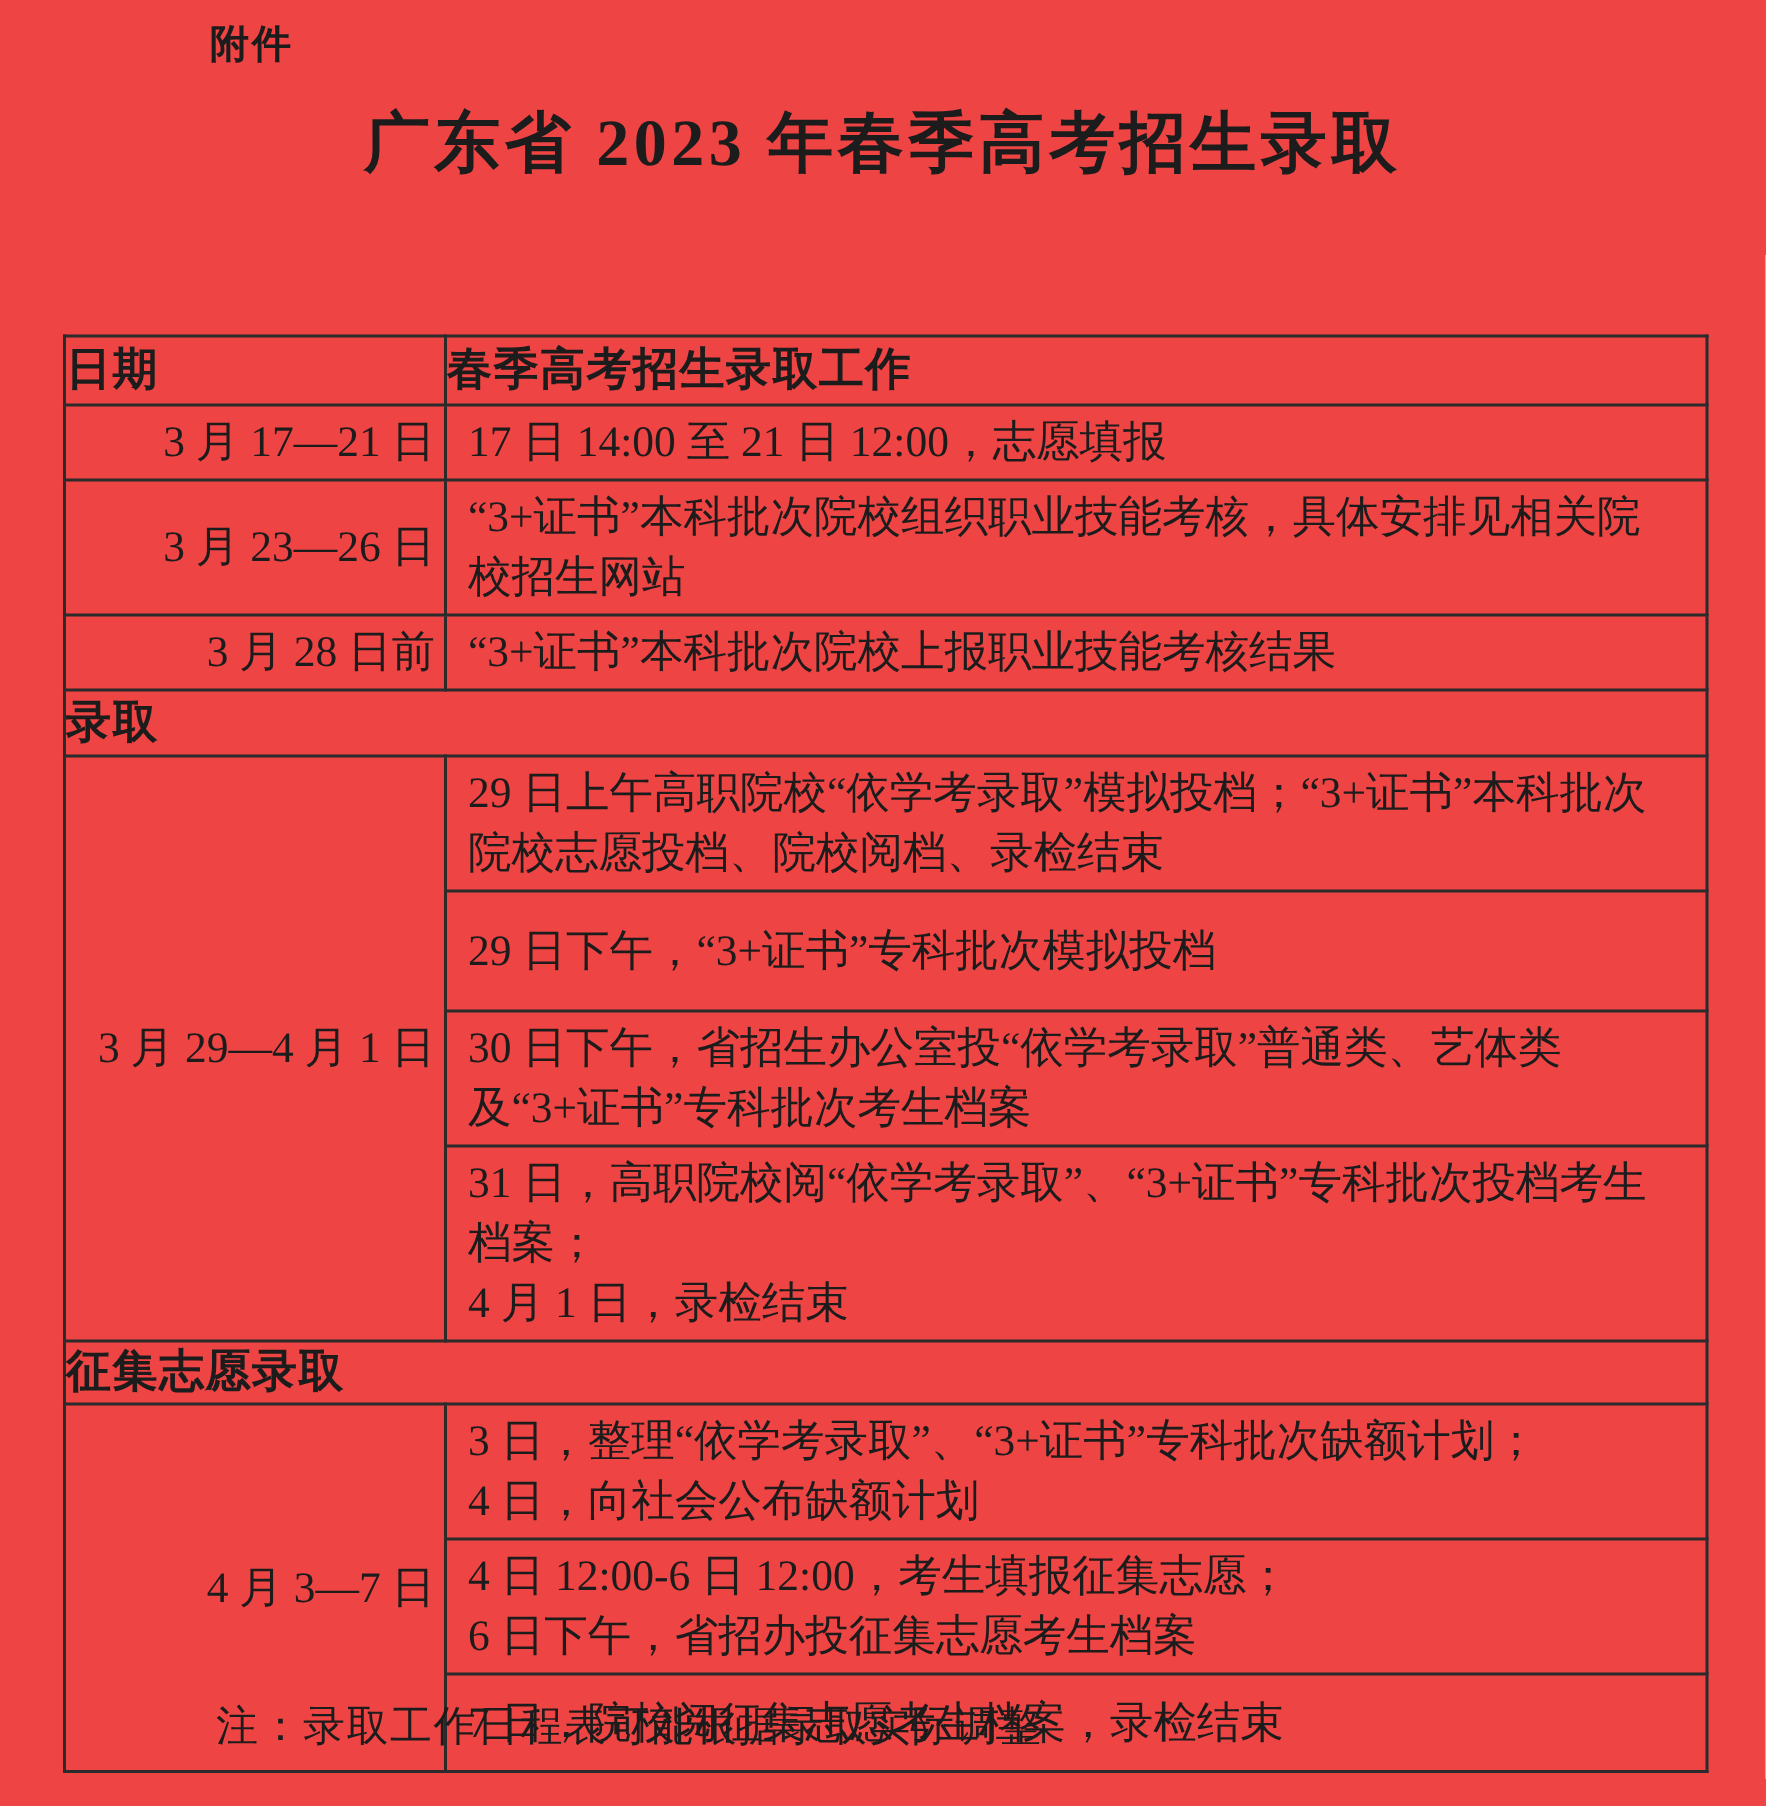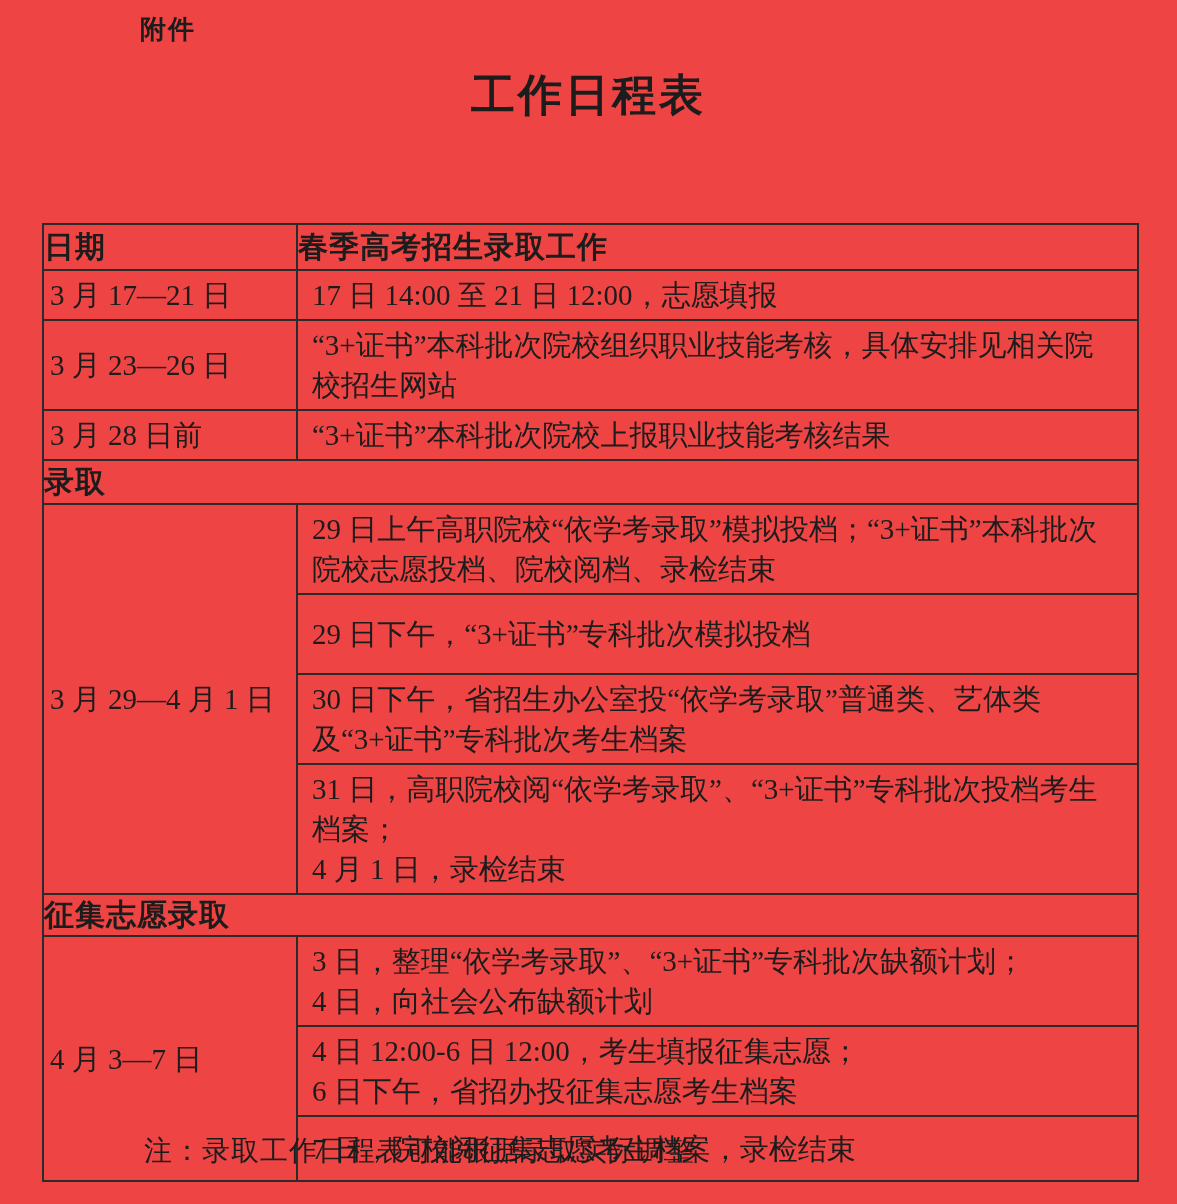--- a/index.html
+++ b/index.html
@@ -52,21 +52,21 @@
     line-height: 40px;
   }
   table.schedule th {
     font-family: "Liberation Sans", "DejaVu Sans", sans-serif;
     font-weight: 700;
     font-size: 30px;
     text-align: left;
     letter-spacing: 1px;
   }
   td.date-cell {
-    text-align: left;
+    text-align: right;
     padding: 2px 6px;
   }
   td.work-cell {
     text-align: left;
     padding: 4px 26px 4px 14px;
     white-space: pre-line;
   }
   tr.section-row td {
     font-weight: 700;
     font-size: 30px;
@@ -81,21 +81,21 @@
   }
 </style>
 </head>
 <body>
 
 <div class="page">
 
   <div class="attachment">附件</div>
 
   <div class="title">
-    <div>工作日程表</div>
+    <div>广东省 2023 年春季高考招生录取</div>
   </div>
 
   <table class="schedule">
     <colgroup>
         <col class="c-date">
         <col class="c-work">
       </colgroup>
 
     <tbody>
         <tr style="height:46px">

